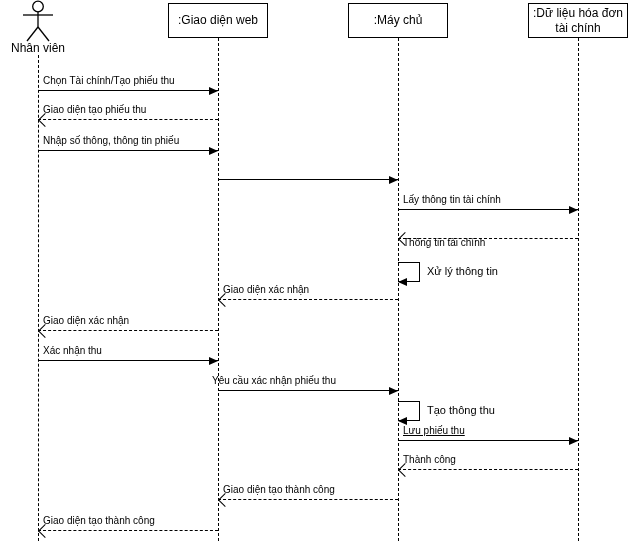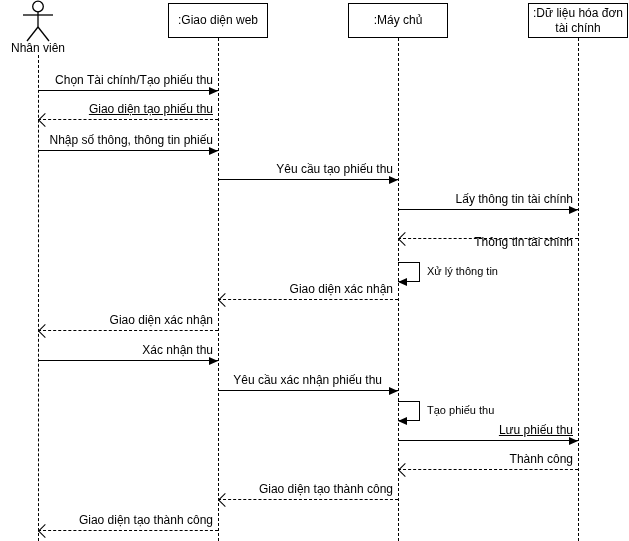--- a/index.html
+++ b/index.html
@@ -16,21 +16,21 @@
   .line-solid{position:absolute;height:0;border-top:1.3px solid #000;z-index:1;}
   .line-dashed{position:absolute;height:0;border-top:1.2px dashed #000;z-index:1;}
   .loop{position:absolute;width:22px;height:20px;border:1.3px solid #000;border-left:none;
         box-sizing:border-box;background:transparent;z-index:1;}
   .arr-fr{position:absolute;width:0;height:0;border-top:4px solid transparent;
         border-bottom:4px solid transparent;border-left:9px solid #000;z-index:2;}
   .arr-fl{position:absolute;width:0;height:0;border-top:4px solid transparent;
         border-bottom:4px solid transparent;border-right:9px solid #000;z-index:2;}
   .arr-ol{position:absolute;width:9px;height:9px;border-left:1.3px solid #000;
         border-bottom:1.3px solid #000;transform:rotate(45deg);z-index:2;}
-  .msg-label{position:absolute;font-size:12px;text-align:right;white-space:nowrap;
+  .msg-label{position:absolute;font-size:10px;text-align:left;white-space:nowrap;
         line-height:13px;z-index:3;}
   .self-label{position:absolute;font-size:11px;text-align:right;white-space:nowrap;
         line-height:13px;z-index:3;}
 </style>
 </head>
 <body>
 
 <div class="stage">
 
   <svg class="actor-svg" width="40" height="42" viewBox="0 0 40 42">
@@ -50,27 +50,26 @@
   <div class="lifeline" style="left:38px;top:55px;height:486px"></div>
   <div class="lifeline" style="left:218px;top:38px;height:503px"></div>
   <div class="lifeline" style="left:398px;top:38px;height:503px"></div>
   <div class="lifeline" style="left:578px;top:38px;height:503px"></div>
 
 <div class="line-solid" style="left: 38px; top: 90px; width: 180px;"></div>
     <div class="arr-fr" style="left: 209px; top: 86.5px;"></div>
     <div class="msg-label" style="left: 43px; top: 74px; width: 170px;">Chọn Tài chính/Tạo phiếu thu</div>
     <div class="line-dashed" style="left: 38px; top: 119px; width: 180px;"></div>
     <div class="arr-ol" style="left: 40px; top: 115px;"></div>
-    <div class="msg-label" style="left: 43px; top: 103px; width: 170px; text-decoration: underline;">Giao diện tạo phiếu thu</div>
+    <div class="msg-label" style="left: 43px; top: 103px; width: 170px;">Giao diện tạo phiếu thu</div>
     <div class="line-solid" style="left: 38px; top: 150px; width: 180px;"></div>
     <div class="arr-fr" style="left: 209px; top: 146.5px;"></div>
     <div class="msg-label" style="left: 43px; top: 134px; width: 170px;">Nhập số thông, thông tin phiếu</div>
     <div class="line-solid" style="left: 218px; top: 179px; width: 180px;"></div>
     <div class="arr-fr" style="left: 389px; top: 175.5px;"></div>
-    <div class="msg-label" style="left: 223px; top: 163px; width: 170px;">Yêu cầu tạo phiếu thu</div>
     <div class="line-solid" style="left: 398px; top: 209px; width: 180px;"></div>
     <div class="arr-fr" style="left: 569px; top: 205.5px;"></div>
     <div class="msg-label" style="left: 403px; top: 193px; width: 170px;">Lấy thông tin tài chính</div>
     <div class="line-dashed" style="left: 398px; top: 238px; width: 180px;"></div>
     <div class="arr-ol" style="left: 400px; top: 234px;"></div>
     <div class="msg-label" style="left: 403px; top: 222px; width: 170px; margin-top: 14px;">Thông tin tài chính</div>
     <div class="loop" style="left: 398px; top: 262px;"></div>
     <div class="arr-fl" style="left: 398px; top: 277.5px;"></div>
     <div class="self-label" style="left: 427px; top: 265px;">Xử lý thông tin</div>
     <div class="line-dashed" style="left: 218px; top: 299px; width: 180px;"></div>
@@ -80,21 +79,21 @@
     <div class="arr-ol" style="left: 40px; top: 326px;"></div>
     <div class="msg-label" style="left: 43px; top: 314px; width: 170px;">Giao diện xác nhận</div>
     <div class="line-solid" style="left: 38px; top: 360px; width: 180px;"></div>
     <div class="arr-fr" style="left: 209px; top: 356.5px;"></div>
     <div class="msg-label" style="left: 43px; top: 344px; width: 170px;">Xác nhận thu</div>
     <div class="line-solid" style="left: 218px; top: 390px; width: 180px;"></div>
     <div class="arr-fr" style="left: 389px; top: 386.5px;"></div>
     <div class="msg-label" style="left: 212px; top: 374px; width: 170px;">Yêu cầu xác nhận phiếu thu</div>
     <div class="loop" style="left: 398px; top: 401px;"></div>
     <div class="arr-fl" style="left: 398px; top: 416.5px;"></div>
-    <div class="self-label" style="left: 427px; top: 404px;">Tạo phiếu thu</div>
+    <div class="self-label" style="left: 427px; top: 404px;">Tạo thông thu</div>
     <div class="line-solid" style="left: 398px; top: 440px; width: 180px;"></div>
     <div class="arr-fr" style="left: 569px; top: 436.5px;"></div>
     <div class="msg-label" style="left: 403px; top: 424px; width: 170px; text-decoration: underline;">Lưu phiếu thu</div>
     <div class="line-dashed" style="left: 398px; top: 469px; width: 180px;"></div>
     <div class="arr-ol" style="left: 400px; top: 465px;"></div>
     <div class="msg-label" style="left: 403px; top: 453px; width: 170px;">Thành công</div>
     <div class="line-dashed" style="left: 218px; top: 499px; width: 180px;"></div>
     <div class="arr-ol" style="left: 220px; top: 495px;"></div>
     <div class="msg-label" style="left: 223px; top: 483px; width: 170px;">Giao diện tạo thành công</div>
     <div class="line-dashed" style="left: 38px; top: 530px; width: 180px;"></div>

